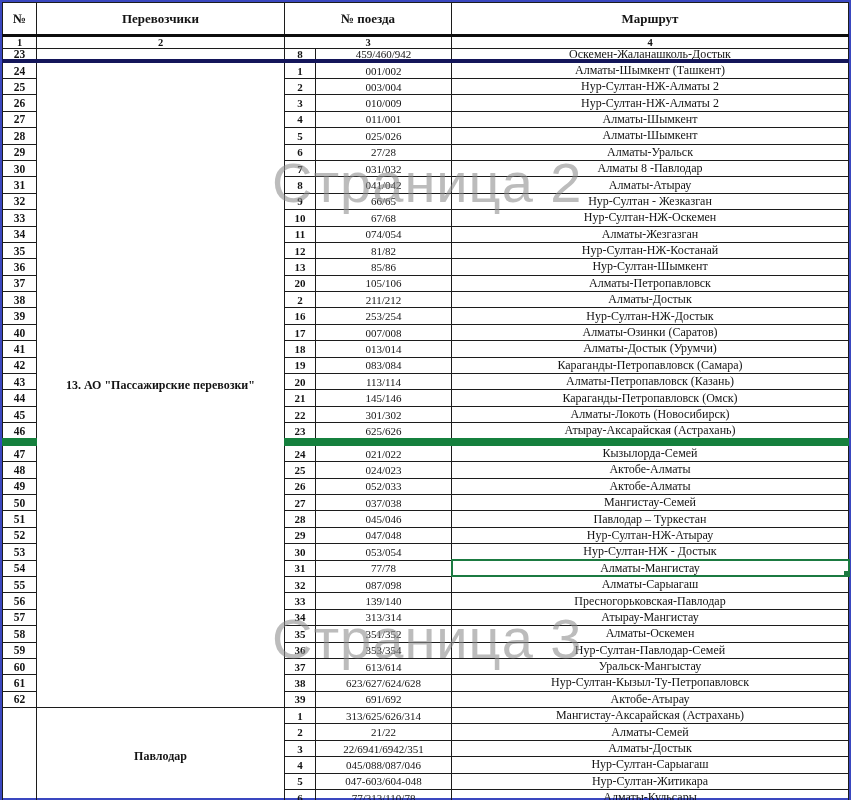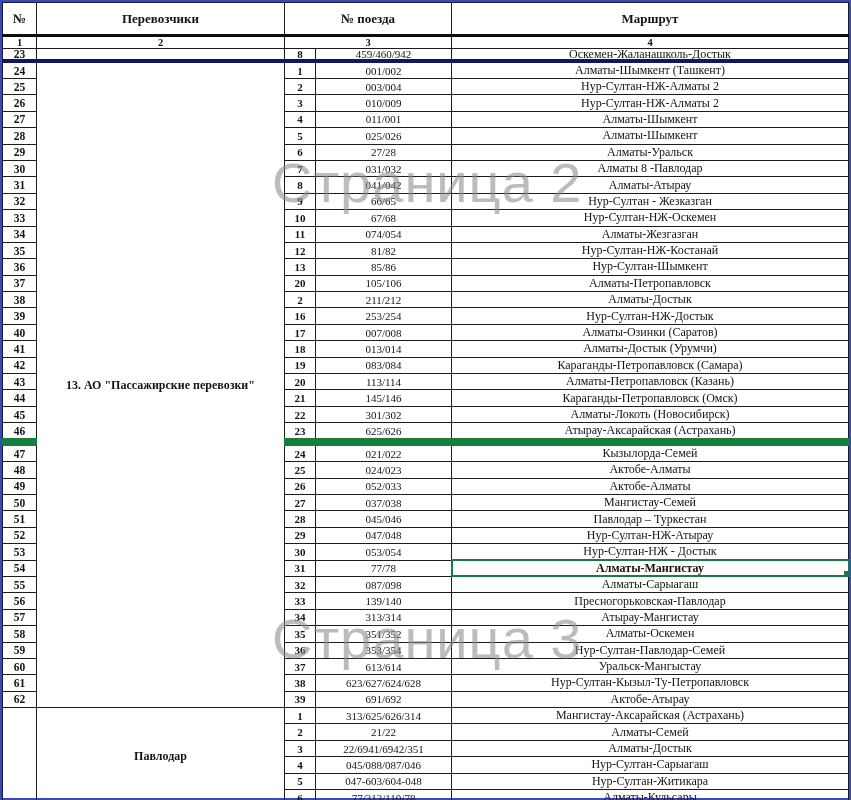--- a/index.html
+++ b/index.html
@@ -39,21 +39,20 @@
   td.num-cell   { font-weight: bold; font-size: 11.5px; }
   td.sub-cell   { font-weight: bold; font-size: 11px; }
   td.train-cell { font-size: 11px; }
   td.route-cell { font-size: 12px; }
   td.carrier-label { font-weight: bold; font-size: 12px; white-space: normal; }
   tr.sep-navy td { border-bottom: 4px solid #14165a; }
   tr.sep-blue td { border-bottom: 8px solid #15803d; }
   td.sel-cell {
     outline: 2px solid #1b7a41; outline-offset: -1px;
     position: relative;
-    font-weight: bold;
   }
   td.sel-cell::after {
     content: ""; position: absolute; right: -2px; bottom: -6px;
     width: 6px; height: 11px; background: #1b7a41;
   }
   .watermark {
     position: absolute; left: 272px;
     font-family: "Liberation Sans", sans-serif;
     font-size: 56px; font-weight: 400; color: #8c8c8c; opacity: 0.58;
     letter-spacing: 1px; pointer-events: none; z-index: 5; white-space: nowrap;

